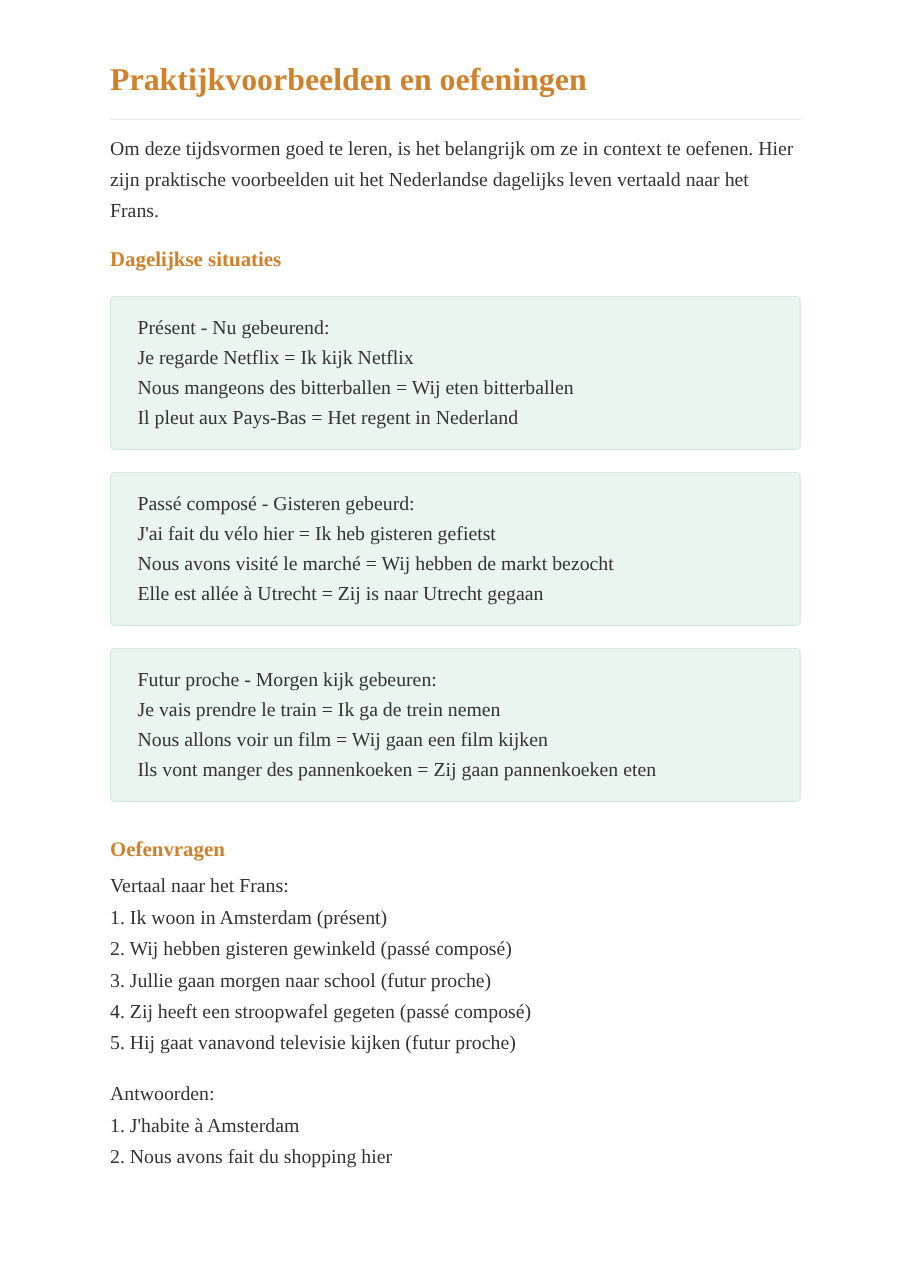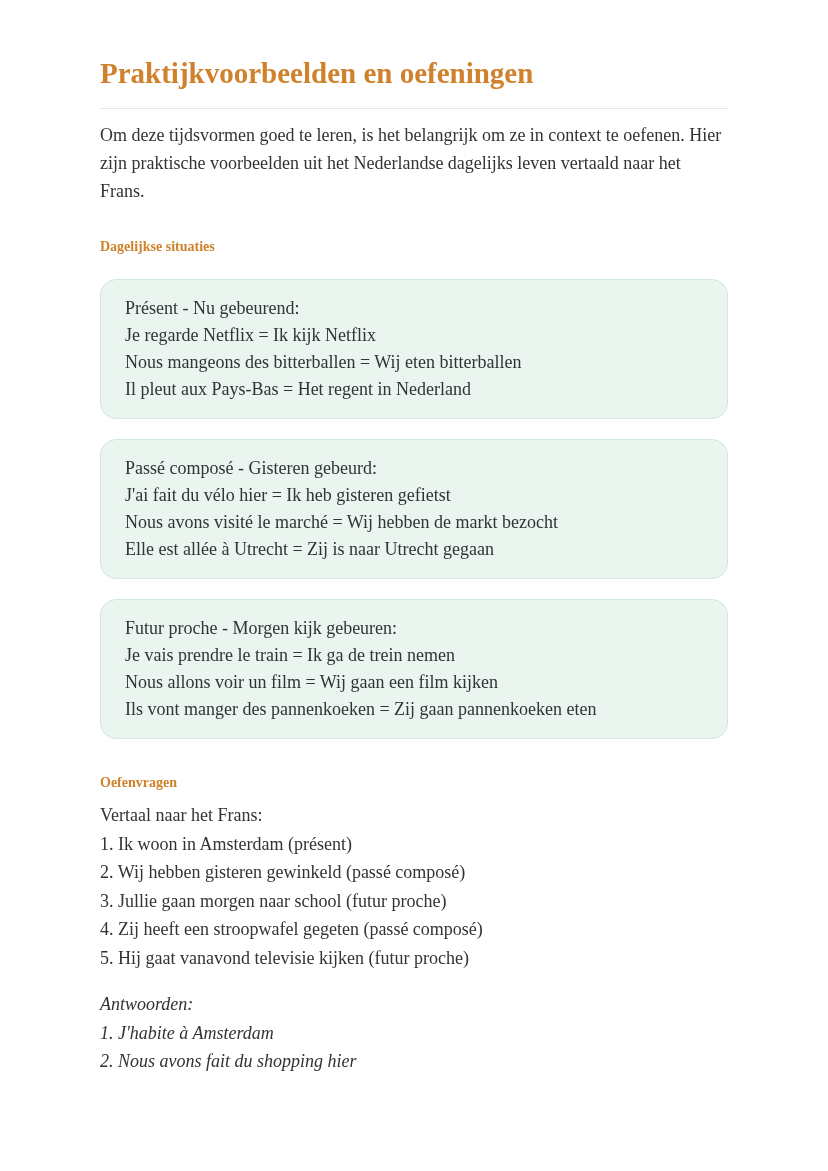--- a/index.html
+++ b/index.html
@@ -33,48 +33,47 @@
     color: var(--accent-orange);
     padding-bottom: 17px;
     border-bottom: 1px solid var(--divider);
   }
   p.intro {
     margin: 12px 0 0 0;
     font-size: 18px;
     line-height: 28px;
   }
   h3.section-heading {
-    margin: 30px 0 0 0;
-    font-size: 14px;
+    margin: 20px 0 0 0;
+    font-size: 19px;
     line-height: 24px;
     font-weight: 700;
     color: var(--accent-orange);
   }
   h3.section-heading.exercises {
     margin-top: 32px;
   }
   .example-box {
     margin-top: 20px;
     background: var(--box-background);
     border: 1px solid var(--box-border);
-    border-radius: 16px;
+    border-radius: 4px;
     padding: 15px 24px;
     font-size: 18px;
     line-height: 27px;
   }
   .example-box + .example-box {
   }
   .qa-block {
     margin: 6px 0 0 0;
     font-size: 18px;
     line-height: 28.5px;
   }
   .qa-block.answers {
     margin-top: 18px;
-    font-style: italic;
   }
   .box-line, .qa-line { white-space: nowrap; }
 </style>
 </head>
 <body>
 
 <div class="doc">
 
   <h1 class="page-title">Praktijkvoorbeelden en oefeningen</h1>
 

